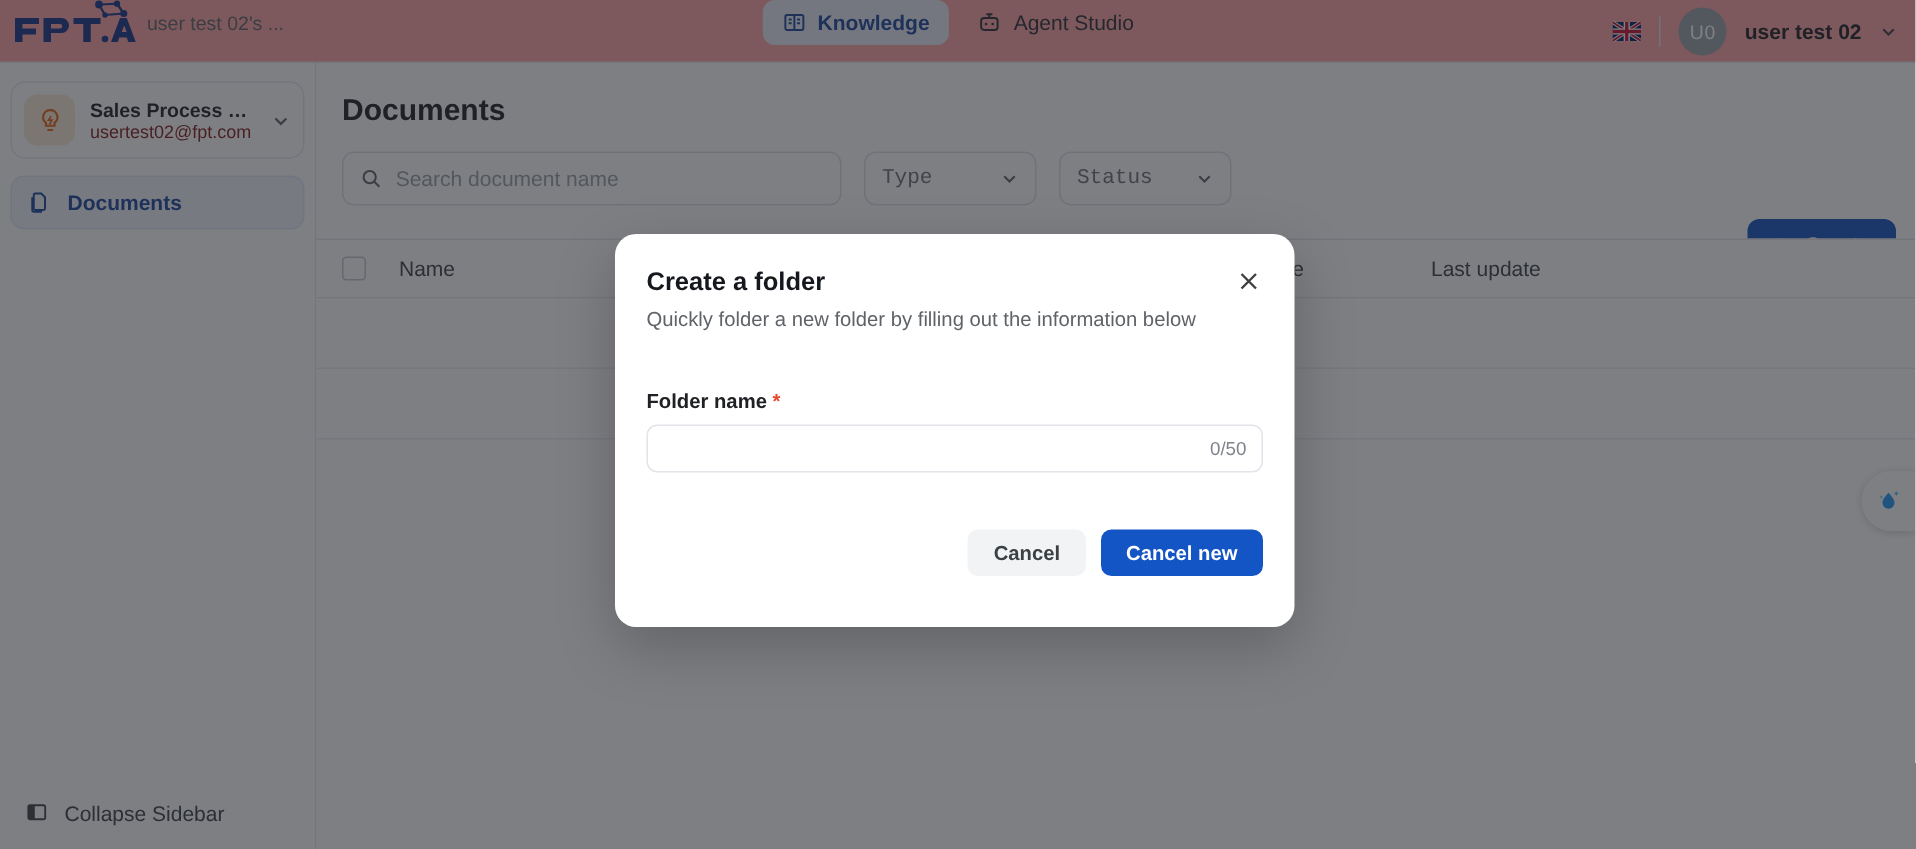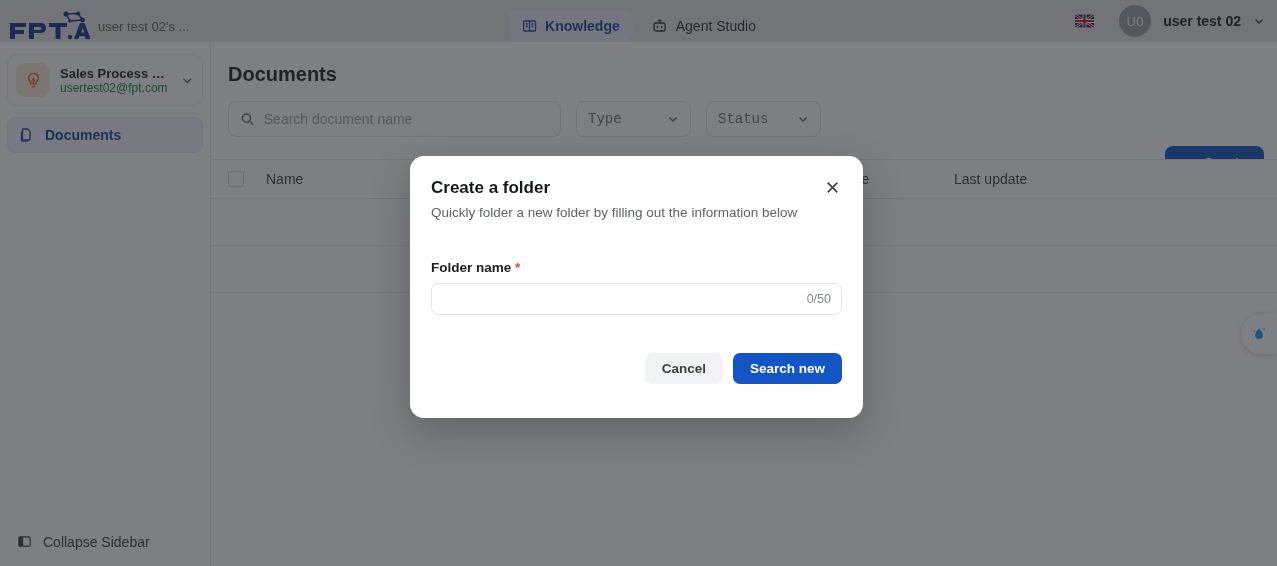--- a/index.html
+++ b/index.html
@@ -10,22 +10,22 @@
     background: #ffffff;
   }
   #app { position: relative; width: 1277px; height: 566px; }
 
   
   .app-base { position: absolute; inset: 0; background: #ffffff; }
 
   
   .header {
     position: absolute; top: 0; left: 0; right: 0; height: 42px;
-    background: #e5e5e5; border-bottom: 1px solid #e6e8ec;
-    display: flex; align-items: flex-end;
+    background: #fca5a5; border-bottom: 1px solid #e6e8ec;
+    display: flex; align-items: flex-start;
   }
   .brand { display: flex; align-items: center; gap: 6px; padding-left: 8px; width: 210px; }
   .brand-logo { width: 84px; height: 30px; display: block; }
   .brand-sub { font-size: 13px; color: #5f6368; white-space: nowrap; }
 
   .nav-center {
     position: absolute; left: 50%; transform: translateX(-50%);
     display: flex; align-items: center; gap: 6px;
   }
   .nav-item {
@@ -63,21 +63,21 @@
   }
   .ws-icon {
     width: 34px; height: 34px; border-radius: 9px; background: #fbe9d8;
     display: flex; align-items: center; justify-content: center; flex: 0 0 auto;
   }
   .ws-text { flex: 1 1 auto; min-width: 0; }
   .ws-title {
     font-size: 13px; font-weight: bold; color: #202124;
     white-space: nowrap; overflow: hidden; text-overflow: ellipsis;
   }
-  .ws-mail { font-size: 12px; color: #15803d; white-space: nowrap; overflow: hidden; text-overflow: ellipsis; }
+  .ws-mail { font-size: 12px; color: #7f1d1d; white-space: nowrap; overflow: hidden; text-overflow: ellipsis; }
 
   .nav-list { margin: 11px 7px 0 7px; }
   .side-item {
     display: flex; align-items: center; gap: 11px;
     padding: 9px 10px; border-radius: 9px;
     font-size: 14px; color: #3c4043; cursor: pointer;
   }
   .side-item.active {
     background: #eef2fa; border: 1px solid #dfe6f5;
     color: #19459b; font-weight: bold;
@@ -363,17 +363,17 @@
       <span class="req">*</span>
     </div>
 
     <div class="field-wrap">
       <input type="text" placeholder="" style="">
       <span class="counter">0/50</span>
     </div>
 
     <div class="modal-actions">
       <button class="btn btn-cancel">Cancel</button>
-      <button class="btn btn-primary">Search new</button>
+      <button class="btn btn-primary">Cancel new</button>
     </div>
   </div>
 
 </div>
 
 </body></html>

